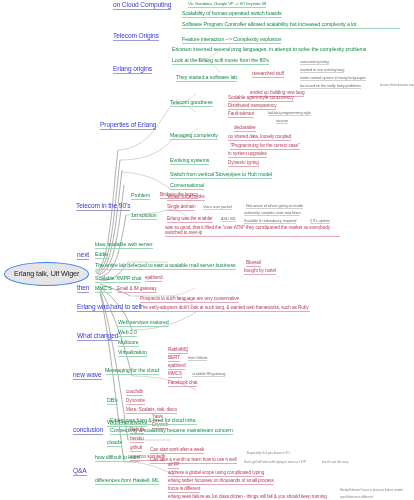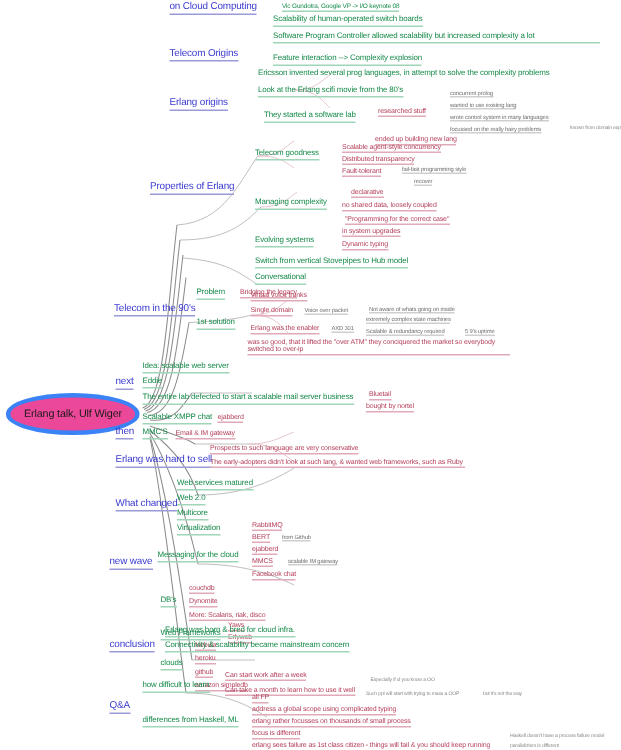--- a/index.html
+++ b/index.html
@@ -15,21 +15,21 @@
     position:absolute;
     white-space:nowrap;
     line-height:1.05;
     letter-spacing:-0.1px;
   }
   .wrap{white-space:normal;}
 
   
   .lvl0{
     color:#1a1a1a;font-size:7.2px;
-    background:#ec4899;border:3px solid #3b82f6;border-radius:50%;
+    background:#e5e5e5;border:1px solid #3b82f6;border-radius:50%;
     padding:7px 9px;
   }
   .lvl1{color:#3a3ad0;font-size:6.6px;border-bottom:0.6px solid #9a9ad8;}
   .lvl2{color:#168a4a;font-size:5.3px;border-bottom:0.5px solid #9fd6b8;}
   .lvl3{color:#b4405a;font-size:4.7px;border-bottom:0.5px solid #e0aab8;}
   .lvl4{color:#6e6e6e;font-size:3.9px;border-bottom:0.5px solid #cfcfcf;}
   .lvl5{color:#8a8a8a;font-size:3.4px;}
 </style>
 </head>
 <body>

